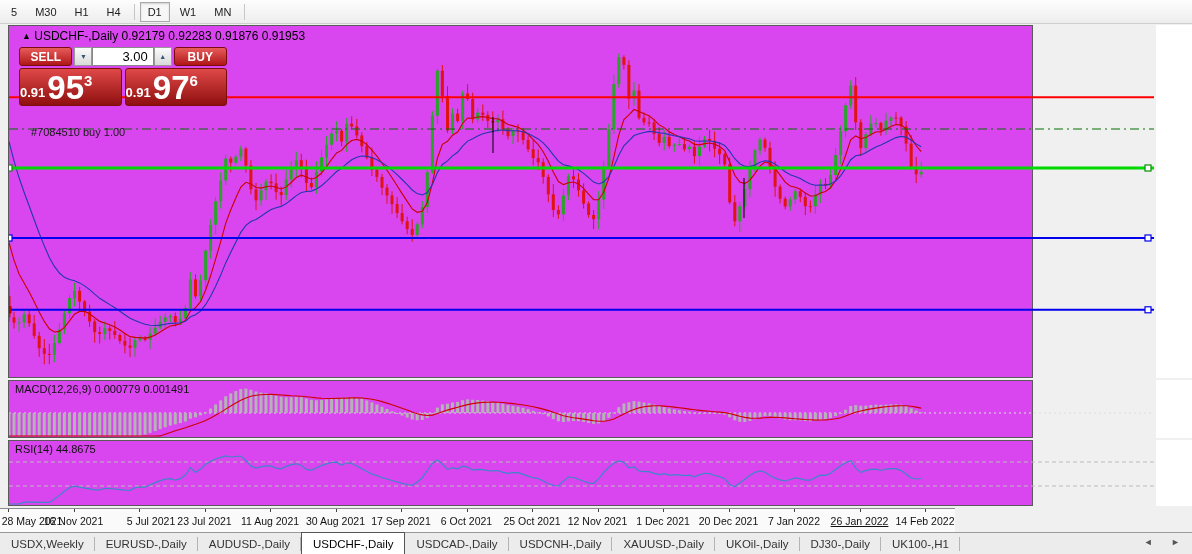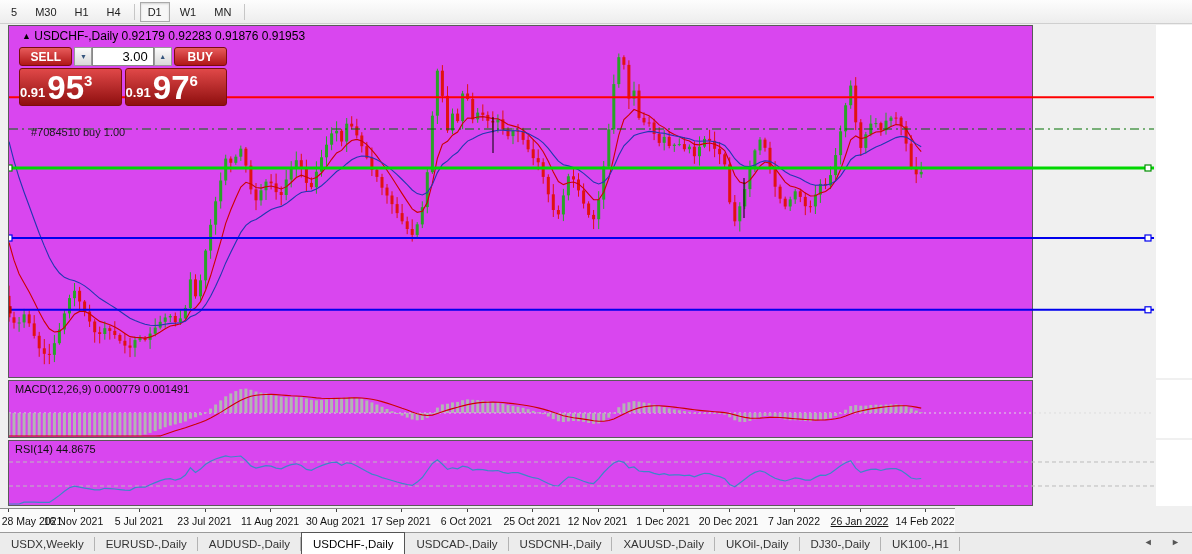--- a/index.html
+++ b/index.html
@@ -683,21 +683,21 @@
   <div id="yaxis-main" class="gutter" style="top:0;height:353px;"></div>
   <div id="yaxis-macd" class="gutter" style="top:355px;height:58px;"></div>
   <div id="yaxis-rsi" class="gutter" style="top:415px;height:66px;"></div>
 
   <div id="datestrip">
       <div class="dtick" style="left: 8px;"></div>
       <div class="dlab" style="left: 32px;">28 May 2021</div>
       <div class="dtick" style="left: 73.5px;"></div>
       <div class="dlab" style="left: 73.5px;">16 Nov 2021</div>
       <div class="dtick" style="left: 139px;"></div>
-      <div class="dlab" style="left: 139px; text-align: right;">5 Jul 2021</div>
+      <div class="dlab" style="left: 151px; text-align: right;">5 Jul 2021</div>
       <div class="dtick" style="left: 204.5px;"></div>
       <div class="dlab" style="left: 204.5px;">23 Jul 2021</div>
       <div class="dtick" style="left: 270px;"></div>
       <div class="dlab" style="left: 270px;">11 Aug 2021</div>
       <div class="dtick" style="left: 335.5px;"></div>
       <div class="dlab" style="left: 335.5px;">30 Aug 2021</div>
       <div class="dtick" style="left: 401px;"></div>
       <div class="dlab" style="left: 401px;">17 Sep 2021</div>
       <div class="dtick" style="left: 466.5px;"></div>
       <div class="dlab" style="left: 466.5px;">6 Oct 2021</div>

